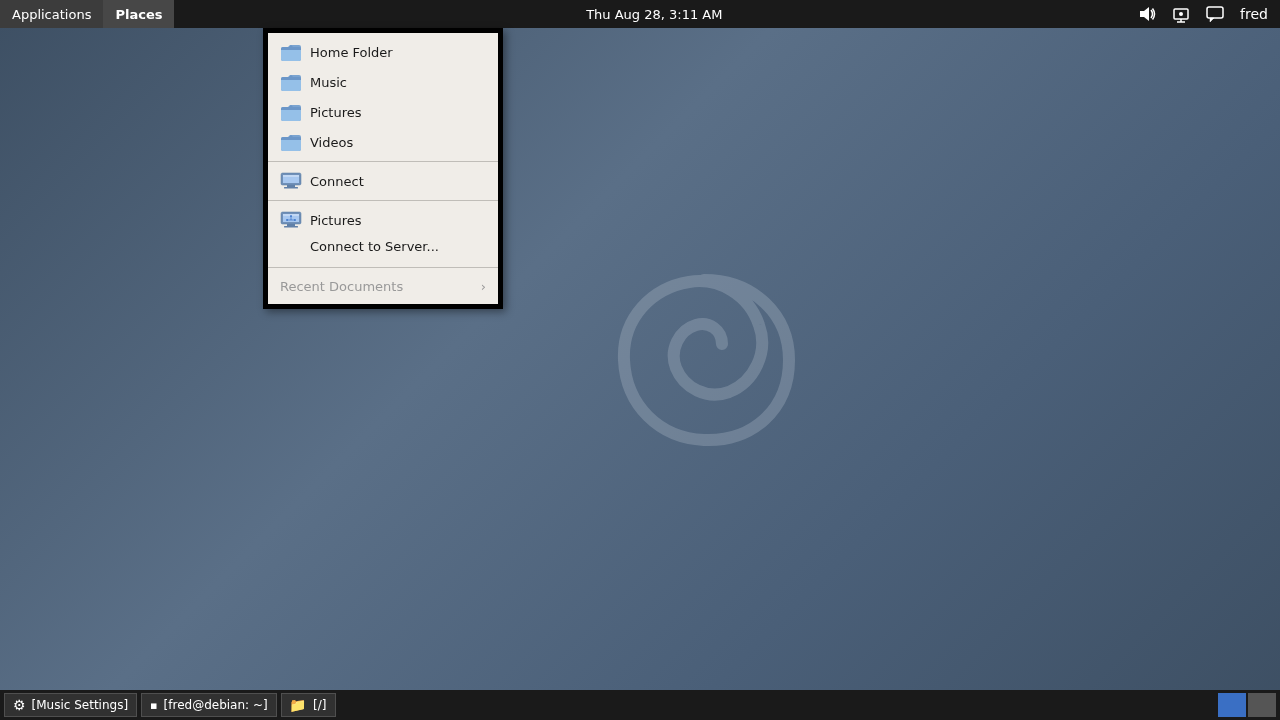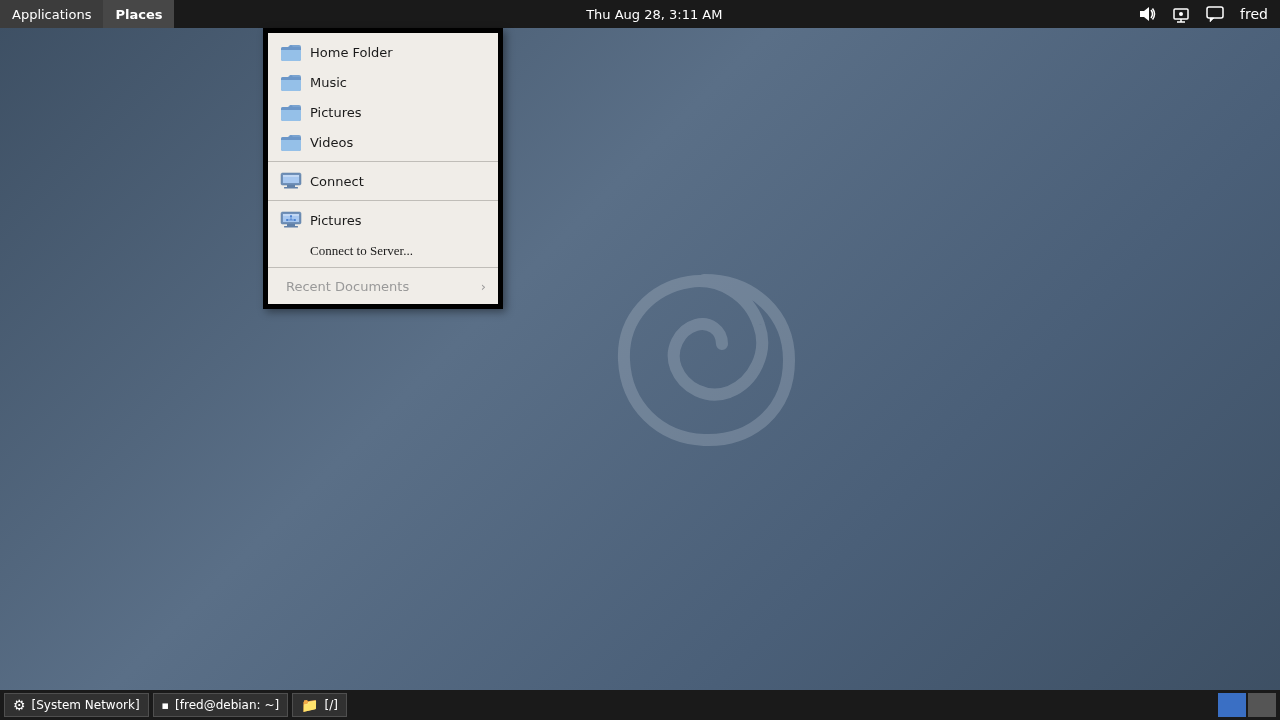--- a/index.html
+++ b/index.html
@@ -135,39 +135,37 @@
     }
 
     .menu-separator {
       height: 1px;
       background: #c0bdb8;
       margin: 4px 0;
     }
 
     .menu-item-indented {
       display: flex;
-      align-items: flex-end;
+      align-items: flex-start;
       padding: 4px 12px 4px 42px;
       font-size: 13px;
       color: #1a1a1a;
       cursor: pointer;
       height: 28px;
-      font-family: Liberation Serif, serif;
     }
 
     .menu-item-disabled {
       display: flex;
       align-items: center;
       justify-content: space-between;
       padding: 4px 12px;
       font-size: 13px;
       color: #999;
       cursor: default;
       height: 28px;
-      margin-left: 6px;
     }
 
     
     .bottom-panel {
       position: absolute;
       bottom: 0; left: 0;
       width: 100%;
       height: 30px;
       background: #1a1a1a;
       display: flex;
@@ -372,21 +370,21 @@
 
   <div class="menu-item-disabled">
     <span>Recent Documents</span>
     <span>›</span>
   </div>
 </div>
 
 <div class="bottom-panel">
   <div class="taskbar-item">
     <span class="taskbar-item-icon">⚙</span>
-    <span>[System Network]</span>
+    <span>[Music Settings]</span>
   </div>
   <div class="taskbar-item">
     <span class="taskbar-item-icon" style="font-size:11px;">▪</span>
     <span>[fred@debian: ~]</span>
   </div>
   <div class="taskbar-item">
     <span class="taskbar-item-icon">📁</span>
     <span>[/]</span>
   </div>
   <div class="taskbar-spacer"></div>

